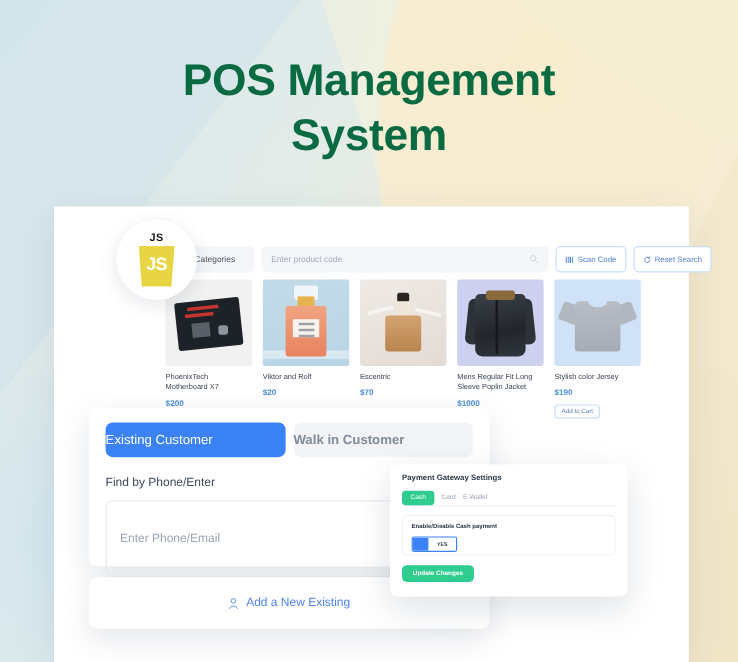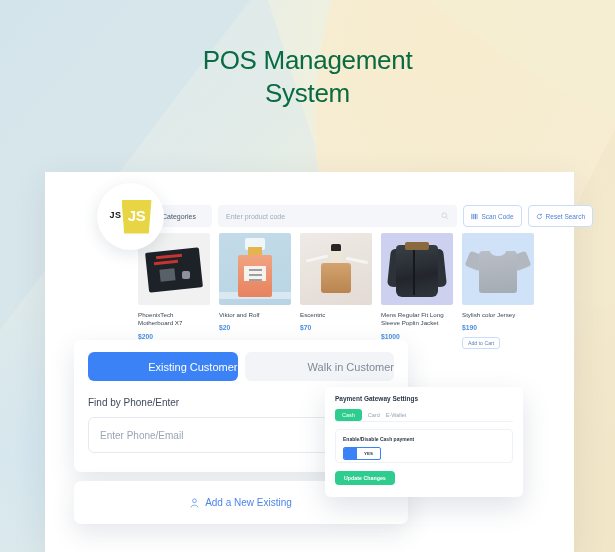--- a/index.html
+++ b/index.html
@@ -33,42 +33,42 @@
     background:radial-gradient(ellipse at 50% 50%,#cfe4ef 0%,rgba(207,228,239,0) 72%);
   }
   .bg-curve{
     position:absolute;left:0;top:0;width:615px;height:552px;
   }
 
   .title{
     position:absolute;left:0;right:0;top:44px;
     text-align:center;
     color:#0a6b43;
-    font-size:26px;
-    font-weight:normal;
+    font-size:37px;
+    font-weight:bold;
     line-height:1.25;
     letter-spacing:-0.3px;
     white-space:pre-line;
   }
 
   
   .app-panel{
     position:absolute;left:45px;top:172px;width:529px;height:380px;
     background:#ffffff;
     box-shadow:0 10px 34px rgba(40,60,90,.09);
   }
 
   .logo-badge{
     position:absolute;left:97px;top:183px;width:67px;height:67px;border-radius:50%;
     background:#fff;
     box-shadow:0 4px 16px rgba(40,60,90,.13);
     display:flex;align-items:center;justify-content:center;
     z-index:6;
   }
-  .logo-inner{display:flex;flex-direction:row;align-items:center;justify-content:center;}
+  .logo-inner{display:flex;flex-direction:column;align-items:center;justify-content:center;}
   .logo-top{font-size:9px;font-weight:bold;color:#111;letter-spacing:.5px;line-height:1;margin-bottom:2px;}
   .logo-shield{
     width:30px;height:34px;background:#e8d544;
     clip-path:polygon(0 0,100% 0,91% 100%,50% 100%,9% 100%);
     display:flex;align-items:center;justify-content:center;
     position:relative;
   }
   .logo-shield span{
     font-size:15px;font-weight:bold;color:#fff;line-height:1;margin-top:-3px;letter-spacing:-.5px;
   }
@@ -149,29 +149,29 @@
   
   .cust-card{
     position:absolute;left:74px;top:340px;width:334px;height:132px;
     background:#fff;border-radius:7px;
     box-shadow:0 9px 26px rgba(40,60,90,.13);
     padding:12px 14px;box-sizing:border-box;
     z-index:4;
   }
   .tabs{display:flex;gap:7px;}
   .tab{
-    flex:1;height:29px;border-radius:6px;display:flex;align-items:center;justify-content:flex-end;
+    flex:1;height:29px;border-radius:6px;display:flex;align-items:center;justify-content:flex-start;
     font-size:11px;
   }
   .tab.active{background:#3b82f6;color:#fff;}
-  .tab.idle{background:#f2f4f7;color:#808a99;}
+  .tab.idle{background:#f2f4f7;color:#808a99;font-weight:bold;}
   .find-label{font-size:10px;color:#3e4a5b;margin-top:16px;}
   .phone-input{
     margin-top:9px;height:30px;border:1px solid #e6eaf0;border-radius:6px;
-    display:flex;align-items:center;padding:2px 11px;font-size:10px;color:#9aa5b4;
+    display:flex;align-items:center;padding:16px 11px;font-size:10px;color:#9aa5b4;
   }
 
   .addcust-card{
     position:absolute;left:74px;top:481px;width:334px;height:43px;
     background:#fff;border-radius:7px;
     box-shadow:0 9px 24px rgba(40,60,90,.12);
     display:flex;align-items:center;justify-content:center;gap:6px;
     z-index:4;
   }
   .addcust-card .lbl{font-size:10px;color:#4d84ea;}

